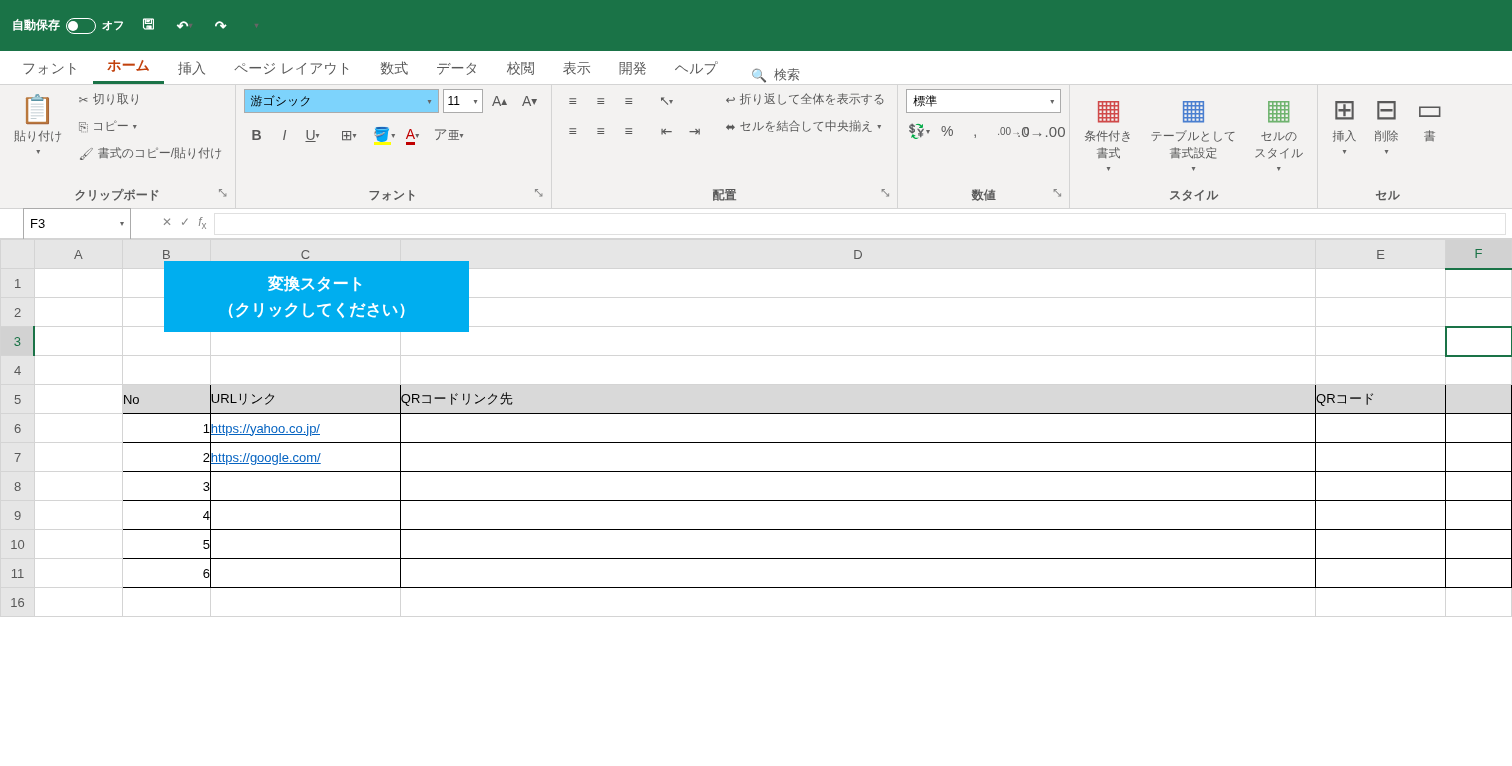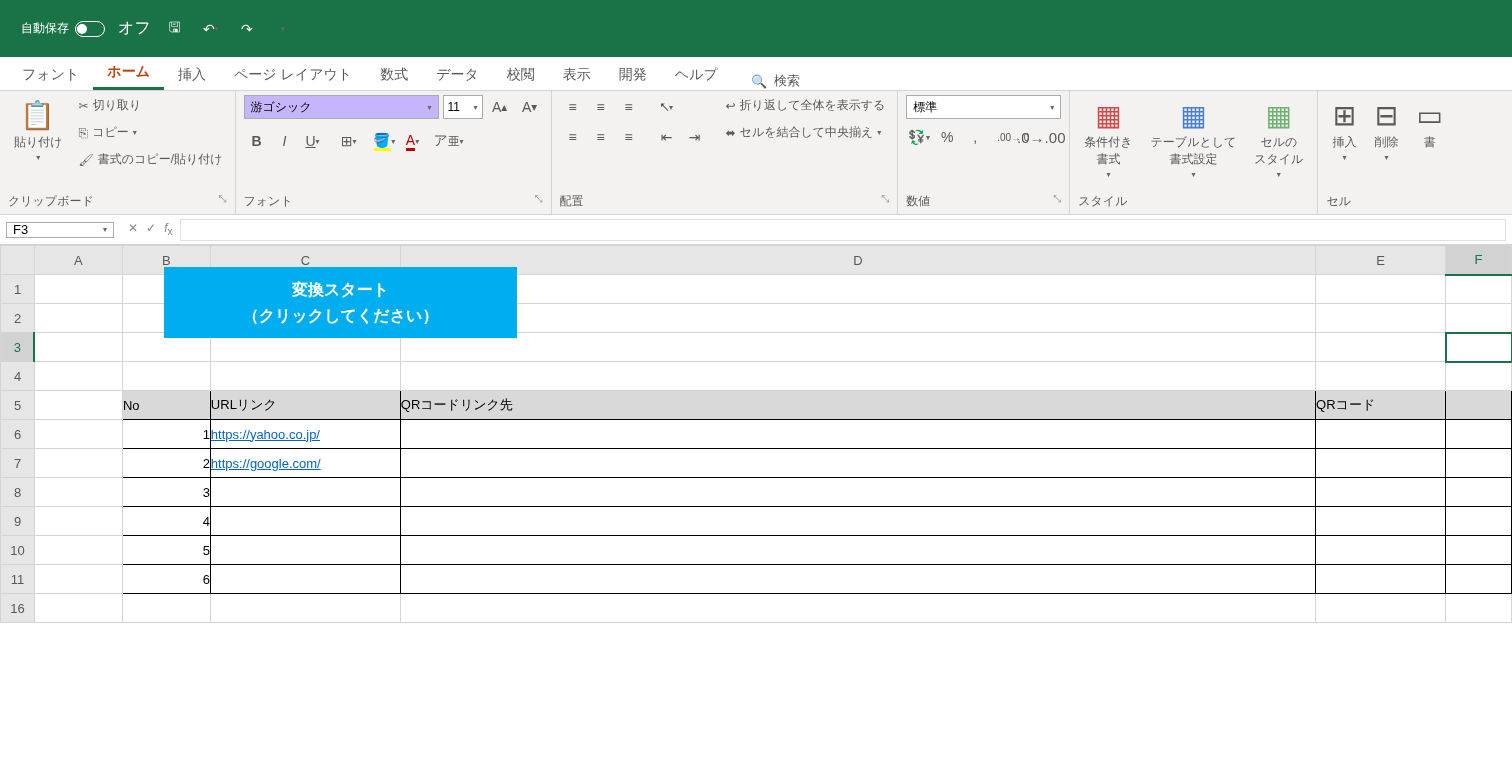--- a/index.html
+++ b/index.html
@@ -1,53 +1,53 @@
 <!DOCTYPE html>
 <html><head>
 <meta charset="utf-8">
 <style>
 * { box-sizing: border-box; margin: 0; padding: 0; font-family: "Yu Gothic", "Meiryo", sans-serif; }
 body { background: #fff; overflow: hidden; font-size: 12px; }
 
 
-.title-bar { background: #1a7347; height: 57px; display: flex; align-items: center; color: #fff; padding: 0 21px; }
+.title-bar { background: #1a7347; height: 51px; display: flex; align-items: center; color: #fff; padding: 0 12px; font-weight: bold; }
 .title-bar-left { display: flex; align-items: center; gap: 12px; }
 .autosave { display: flex; align-items: center; gap: 6px; font-size: 12px; }
 .toggle { width: 30px; height: 16px; border: 1px solid #fff; border-radius: 8px; display: flex; align-items: center; padding: 1px; }
 .toggle-knob { width: 10px; height: 10px; border-radius: 50%; background: #fff; }
-.toggle-label { font-size: 16px; color: #fff; margin-left: 7px; }
+.toggle-label { font-size: 11px; color: #fff; margin-left: 0; }
 .qat-btn { color: #fff; width: 24px; height: 24px; display: flex; align-items: center; justify-content: center; cursor: pointer; font-size: 14px; }
 .title-center { flex: 1; text-align: center; font-size: 14px; }
 
 
 .ribbon-tabs { background: #fff; height: 34px; display: flex; align-items: flex-end; padding: 0 8px; border-bottom: 1px solid #d4d4d4; }
 .ribbon-tab { padding: 6px 14px; font-size: 14px; color: #595959; cursor: pointer; }
 .ribbon-tab.active { border-bottom: 3px solid #1a7347; color: #c2410c; font-weight: 600; }
 .search-box { display: flex; align-items: center; gap: 6px; margin-left: 20px; color: #595959; font-size: 13px; }
 
 
 .ribbon { background: #f3f2f1; height: 124px; display: flex; border-bottom: 1px solid #d4d4d4; }
 .ribbon-group { border-right: 1px solid #d4d4d4; padding: 4px 8px 2px; display: flex; flex-direction: column; justify-content: space-between; }
 .ribbon-group-content { flex: 1; display: flex; gap: 6px; align-items: flex-start; }
-.ribbon-group-label { text-align: left; font-size: 12px; color: #595959; padding: 2px 0; position: relative; }
+.ribbon-group-label { text-align: center; font-size: 12px; color: #595959; padding: 2px 0; position: relative; font-weight: bold; }
 .ribbon-group-label .launcher { position: absolute; right: 0; top: 2px; font-size: 10px; color: #888; cursor: pointer; }
 .big-btn { display: flex; flex-direction: column; align-items: center; gap: 2px; padding: 4px 6px; cursor: pointer; font-size: 12px; text-align: center; color: #595959; }
 .big-btn .icon { font-size: 28px; }
 .small-row { display: flex; flex-direction: column; gap: 6px; }
 .small-btn { display: flex; align-items: center; gap: 4px; font-size: 12px; color: #595959; cursor: pointer; padding: 2px 4px; white-space: nowrap; }
-.font-name-box { width: 195px; height: 24px; border: 1px solid #ababab; background: #c4b5fd; padding: 2px 6px; font-size: 12px; display: flex; align-items: center; justify-content: space-between; }
+.font-name-box { width: 195px; height: 24px; border: 1px solid #ababab; background: #7dd3fc; padding: 2px 6px; font-size: 12px; display: flex; align-items: center; justify-content: space-between; }
 .font-size-box { width: 40px; height: 24px; border: 1px solid #ababab; background: #fff; padding: 2px 4px; font-size: 12px; display: flex; align-items: center; justify-content: space-between; }
 .style-row { display: flex; gap: 2px; margin-top: 6px; }
 .style-btn { width: 26px; height: 24px; display: flex; align-items: center; justify-content: center; cursor: pointer; color: #595959; font-size: 14px; }
 .number-format-box { width: 155px; height: 24px; border: 1px solid #ababab; background: #fff; padding: 2px 6px; font-size: 12px; display: flex; align-items: center; justify-content: space-between; }
 .dd { font-size: 8px; color: #666; }
 
 
 .formula-bar { height: 30px; display: flex; align-items: center; border-bottom: 1px solid #d4d4d4; background: #fff; }
-.name-box { width: 108px; height: 16px; border: 1px solid #ababab; margin: 0 6px; padding: 2px 6px; font-size: 13px; display: flex; align-items: center; justify-content: space-between; }
+.name-box { width: 108px; height: 32px; border: 1px solid #ababab; margin: 0 23px; padding: 2px 6px; font-size: 13px; display: flex; align-items: center; justify-content: space-between; }
 .fx-btns { display: flex; gap: 8px; padding: 0 8px; color: #888; }
 .fx-input { flex: 1; height: 22px; border: 1px solid #e0e0e0; margin-right: 6px; }
 
 
 .grid-container { position: relative; overflow: hidden; }
 .grid { border-collapse: collapse; table-layout: fixed; }
 .grid th, .grid td { border: 1px solid #d4d4d4; height: 29px; font-size: 13px; padding: 0; }
 .grid thead th { background: #e6e6e6; color: #595959; font-weight: normal; text-align: center; position: sticky; top: 0; }
 .grid .corner { width: 34px; background: #e6e6e6; }
 .grid .rowh { width: 34px; background: #e6e6e6; text-align: center; color: #595959; font-weight: normal; }
@@ -412,17 +412,17 @@
           <td class="col-A"></td>
           <td class="col-B"></td>
           <td class="col-C"></td>
           <td class="col-D"></td>
           <td class="col-E"></td>
           <td class="col-F"></td>
         </tr>
       </tbody>
   </table>
 
-  <div class="macro-btn" style="left:164px;top:22px;width:353px;">
+  <div class="macro-btn" style="left:164px;top:22px;width:305px;">
     <div>変換スタート</div>
     <div>（クリックしてください）</div>
   </div>
 </div>
 
 </body></html>

